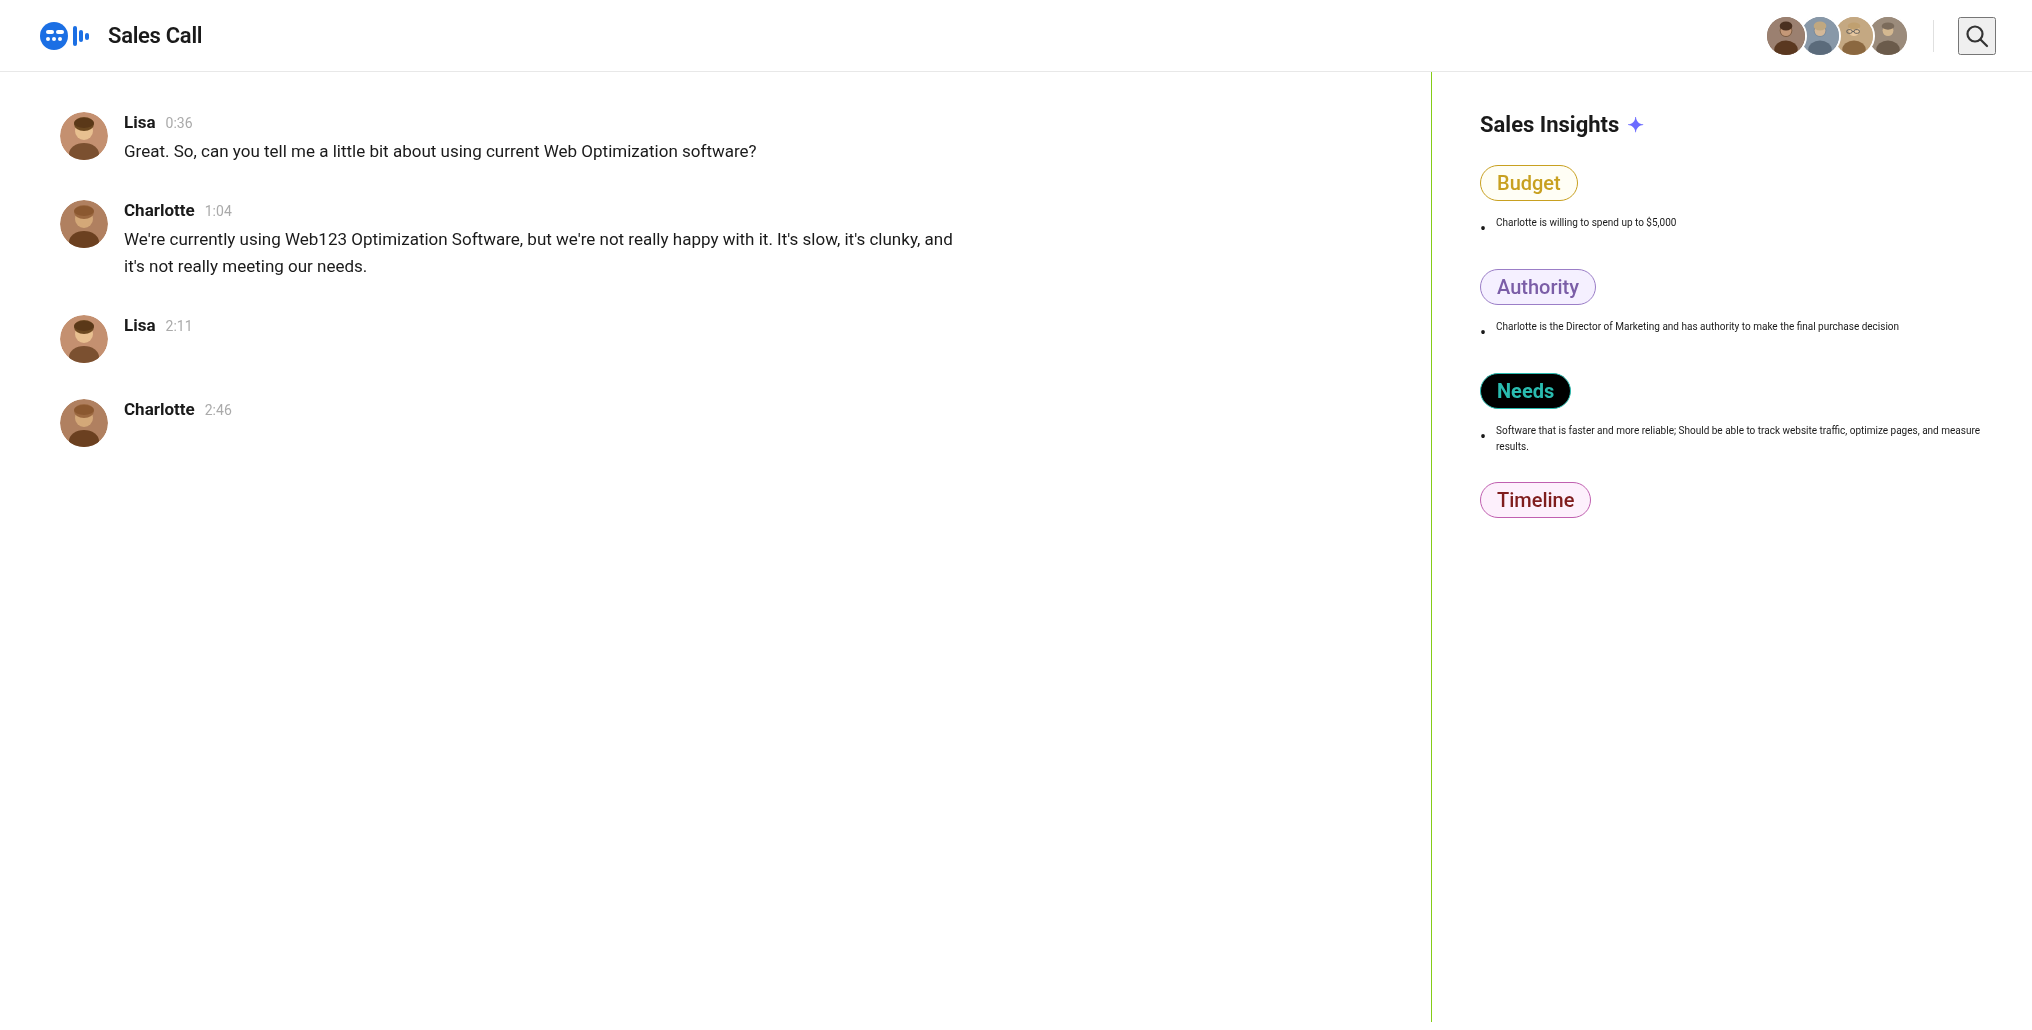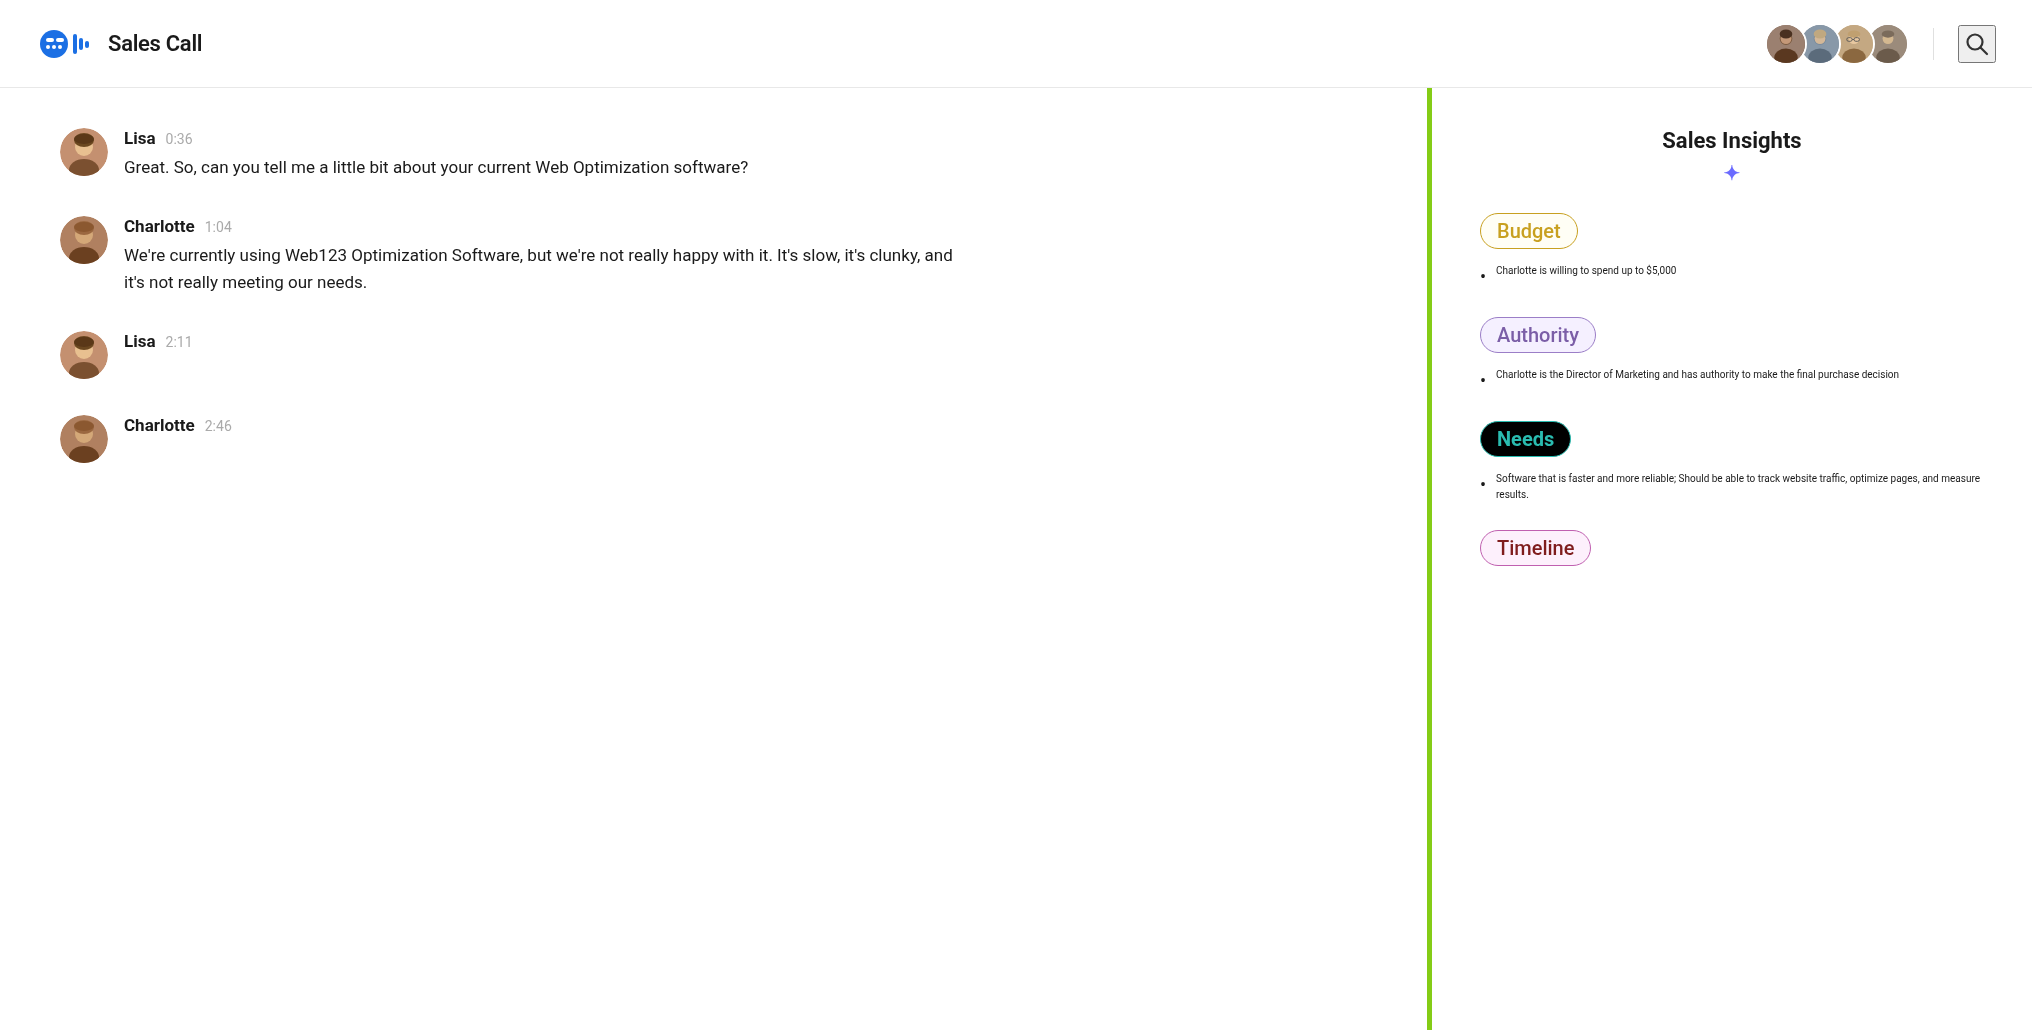--- a/index.html
+++ b/index.html
@@ -13,21 +13,21 @@
     }
 
     
     .header {
       display: flex;
       align-items: center;
       justify-content: space-between;
       padding: 18px 36px;
       border-bottom: 1px solid #e8e8e8;
       background: #fff;
-      height: 88px;
+      height: 72px;
     }
     .header-left {
       display: flex;
       align-items: center;
       gap: 16px;
     }
     .logo {
       display: flex;
       align-items: center;
     }
@@ -84,21 +84,21 @@
     .main-layout {
       display: flex;
       height: calc(1030px - 80px);
     }
 
     
     .chat-panel {
       flex: 1;
       padding: 40px 60px;
       overflow-y: auto;
-      border-right: 5px solid #84cc16;
+      border-right: 1px solid #84cc16;
       background: #fff;
     }
 
     .message-group {
       display: flex;
       align-items: flex-start;
       gap: 16px;
       margin-bottom: 36px;
     }
     .msg-content {
@@ -136,21 +136,20 @@
       background: #fff;
     }
     .insights-title {
       font-size: 22px;
       font-weight: 700;
       color: #1a1a1a;
       margin-bottom: 28px;
       display: flex;
       align-items: center;
       gap: 8px;
-      flex-direction: column;
     }
     .sparkle-icon {
       color: #6B6BFF;
       font-size: 20px;
     }
 
     .insight-section {
       margin-bottom: 28px;
     }
     .insight-badge {
@@ -307,21 +306,21 @@
           <circle cx="24" cy="19" r="9" fill="#E8C090"></circle>
           <ellipse cx="24" cy="12" rx="10" ry="7" fill="#6B4820"></ellipse>
           <ellipse cx="24" cy="11" rx="10" ry="5" fill="#5A3818"></ellipse>
         </svg>
       </div>
       <div class="msg-content">
         <div class="msg-header">
           <span class="msg-name">Lisa</span>
           <span class="msg-time">0:36</span>
         </div>
-        <p class="msg-text">Great. So, can you tell me a little bit about your current Web Optimization software?</p>
+        <p class="msg-text">Great. So, can you tell me a little bit about using current Web Optimization software?</p>
       </div>
     </div>
 
     <div class="message-group">
       <div class="person-avatar">
         <svg viewBox="0 0 48 48" xmlns="http://www.w3.org/2000/svg" class="avatar-svg">
           <circle cx="24" cy="24" r="24" fill="#B08060"></circle>
           <ellipse cx="24" cy="42" rx="15" ry="11" fill="#6B4020"></ellipse>
           <circle cx="24" cy="19" r="9" fill="#D4A878"></circle>
           <ellipse cx="24" cy="12" rx="10" ry="7" fill="#9B6840"></ellipse>

